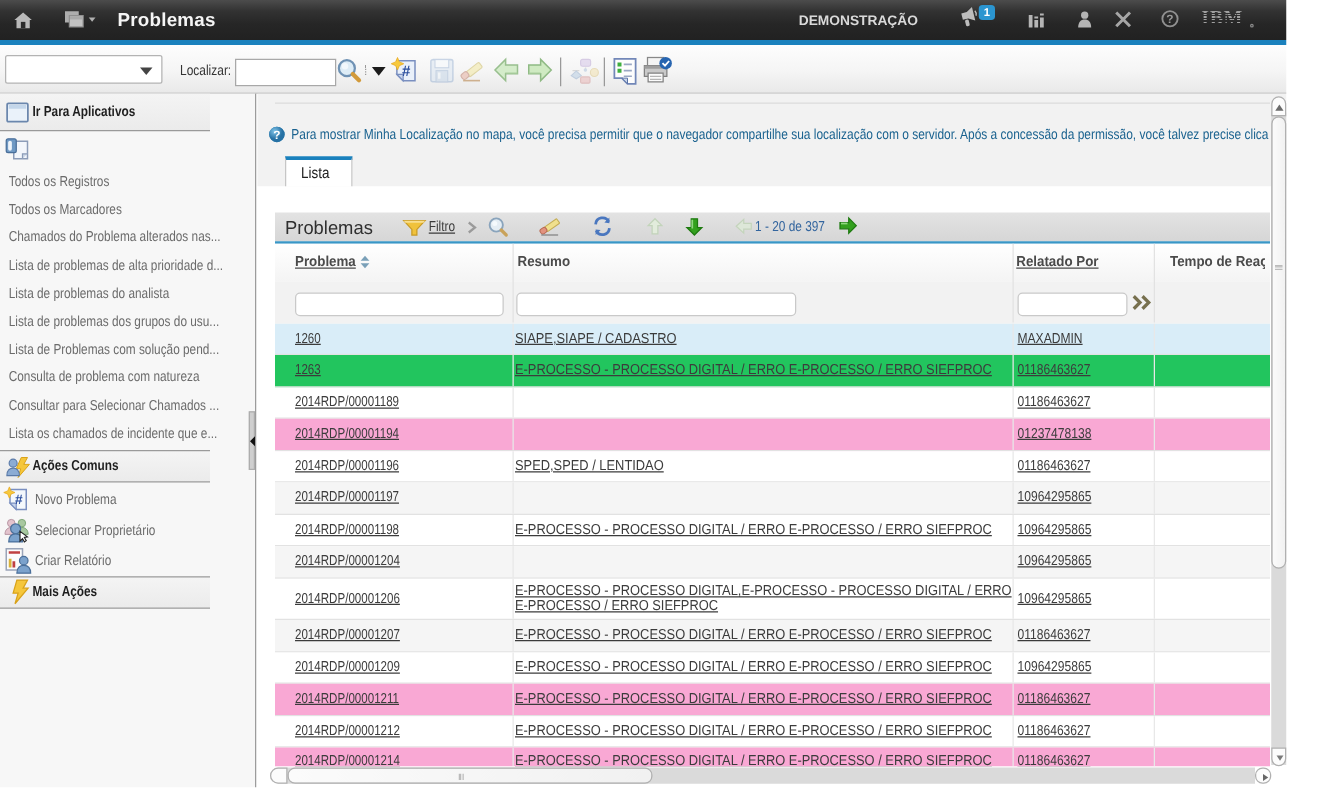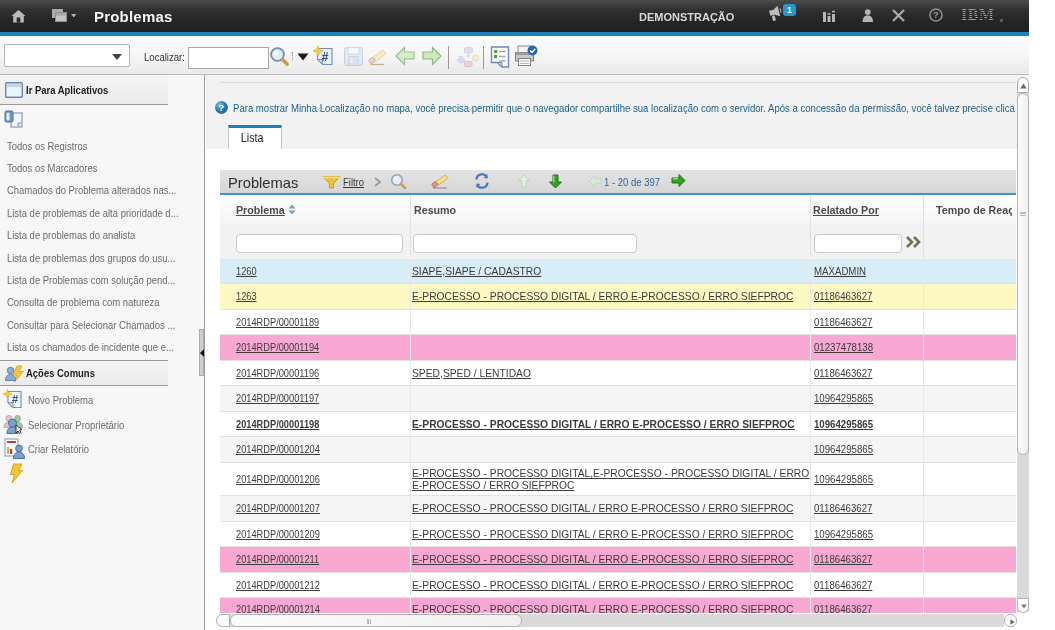--- a/index.html
+++ b/index.html
@@ -187,20 +187,24 @@
 <div class="sbhead" style="top:285px; height:26px; border-top:1px solid #9a9a9a;">
       <span style="top:6px;">Ações Comuns</span>
       <span class="sbicon" id="ic-ac"></span>
     </div>
 <div class="sbitem" style="left:27.5px; top:319.0px;">Novo Problema</div>
 <span class="sbicon2" id="ic-novo" style="top:315.0px;"></span>
 <div class="sbitem" style="left:27.5px; top:343.5px;">Selecionar Proprietário</div>
 <span class="sbicon2" id="ic-sel" style="top:339.5px;"></span>
 <div class="sbitem" style="left:27.5px; top:368.0px;">Criar Relatório</div>
 <span class="sbicon2" id="ic-rel" style="top:364.0px;"></span>
+<div class="sbhead" style="top:386px; height:26px; border-top:1px solid #9a9a9a;">
+      <span style="top:6px;">Mais Ações</span>
+      <span class="sbicon" id="ic-ma"></span>
+    </div>
   </div>
 <div class="abs" id="sbborder"></div>
 <svg style="left:5px; top:82px;" width="18" height="16" viewBox="0 0 18 16">
   <rect x="0.7" y="0.7" width="16.6" height="14.6" rx="1" fill="#eaf2fa" stroke="#6b87ad" stroke-width="1.4"></rect>
   <rect x="2" y="2" width="14" height="3" fill="#c3d6ea"></rect>
 </svg>
 <svg style="left:4px; top:110px;" width="20" height="19" viewBox="0 0 20 19">
   <rect x="7" y="3" width="11" height="14" fill="#f3f6fb" stroke="#8c9cb8" stroke-width="1.2"></rect>
   <path d="M14 17 L14 13 L18 13" fill="#cdd8e8" stroke="#8c9cb8" stroke-width="1"></path>
   <rect x="1" y="1" width="8" height="11" rx="1.5" fill="#6f99c4" stroke="#4a6f9a" stroke-width="1"></rect>
@@ -316,21 +320,21 @@
 <div class="abs finput" style="left:413px; width:224px;"></div>
 <div class="abs finput" style="left:813.5px; width:88.5px;"></div>
 <div class="row" style="top:258.5px; height:25.5px; background:#d9edf8;">
     <div class="c1">1260</div>
     <div class="c2">SIAPE,SIAPE / CADASTRO</div>
     <div class="c3">MAXADMIN</div>
     <div style="position:absolute;left:189.5px;top:0;bottom:0;width:1px;background:#e8e8e8;"></div>
     <div style="position:absolute;left:590px;top:0;bottom:0;width:1px;background:#e8e8e8;"></div>
     <div style="position:absolute;left:702.5px;top:0;bottom:0;width:1px;background:#e8e8e8;"></div>
   </div>
-<div class="row" style="top:284.0px; height:25.5px; background:#fef9c3;">
+<div class="row" style="top:284.0px; height:25.5px; background:#22c55e;">
     <div class="c1">1263</div>
     <div class="c2">E-PROCESSO - PROCESSO DIGITAL / ERRO E-PROCESSO / ERRO SIEFPROC</div>
     <div class="c3">01186463627</div>
     <div style="position:absolute;left:189.5px;top:0;bottom:0;width:1px;background:#e8e8e8;"></div>
     <div style="position:absolute;left:590px;top:0;bottom:0;width:1px;background:#e8e8e8;"></div>
     <div style="position:absolute;left:702.5px;top:0;bottom:0;width:1px;background:#e8e8e8;"></div>
   </div>
 <div class="row" style="top:309.5px; height:25.5px; background:#fff;">
     <div class="c1">2014RDP/00001189</div>
     <div class="c3">01186463627</div>
@@ -353,21 +357,21 @@
     <div style="position:absolute;left:590px;top:0;bottom:0;width:1px;background:#e8e8e8;"></div>
     <div style="position:absolute;left:702.5px;top:0;bottom:0;width:1px;background:#e8e8e8;"></div>
   </div>
 <div class="row" style="top:386.0px; height:25.5px; background:#f5f5f5;">
     <div class="c1">2014RDP/00001197</div>
     <div class="c3">10964295865</div>
     <div style="position:absolute;left:189.5px;top:0;bottom:0;width:1px;background:#e8e8e8;"></div>
     <div style="position:absolute;left:590px;top:0;bottom:0;width:1px;background:#e8e8e8;"></div>
     <div style="position:absolute;left:702.5px;top:0;bottom:0;width:1px;background:#e8e8e8;"></div>
   </div>
-<div class="row" style="top:411.5px; height:25.5px; background:#fff;font-weight:bold;">
+<div class="row" style="top:411.5px; height:25.5px; background:#fff;">
     <div class="c1">2014RDP/00001198</div>
     <div class="c2">E-PROCESSO - PROCESSO DIGITAL / ERRO E-PROCESSO / ERRO SIEFPROC</div>
     <div class="c3">10964295865</div>
     <div style="position:absolute;left:189.5px;top:0;bottom:0;width:1px;background:#e8e8e8;"></div>
     <div style="position:absolute;left:590px;top:0;bottom:0;width:1px;background:#e8e8e8;"></div>
     <div style="position:absolute;left:702.5px;top:0;bottom:0;width:1px;background:#e8e8e8;"></div>
   </div>
 <div class="row" style="top:437.0px; height:25.5px; background:#f5f5f5;">
     <div class="c1">2014RDP/00001204</div>
     <div class="c3">10964295865</div>

